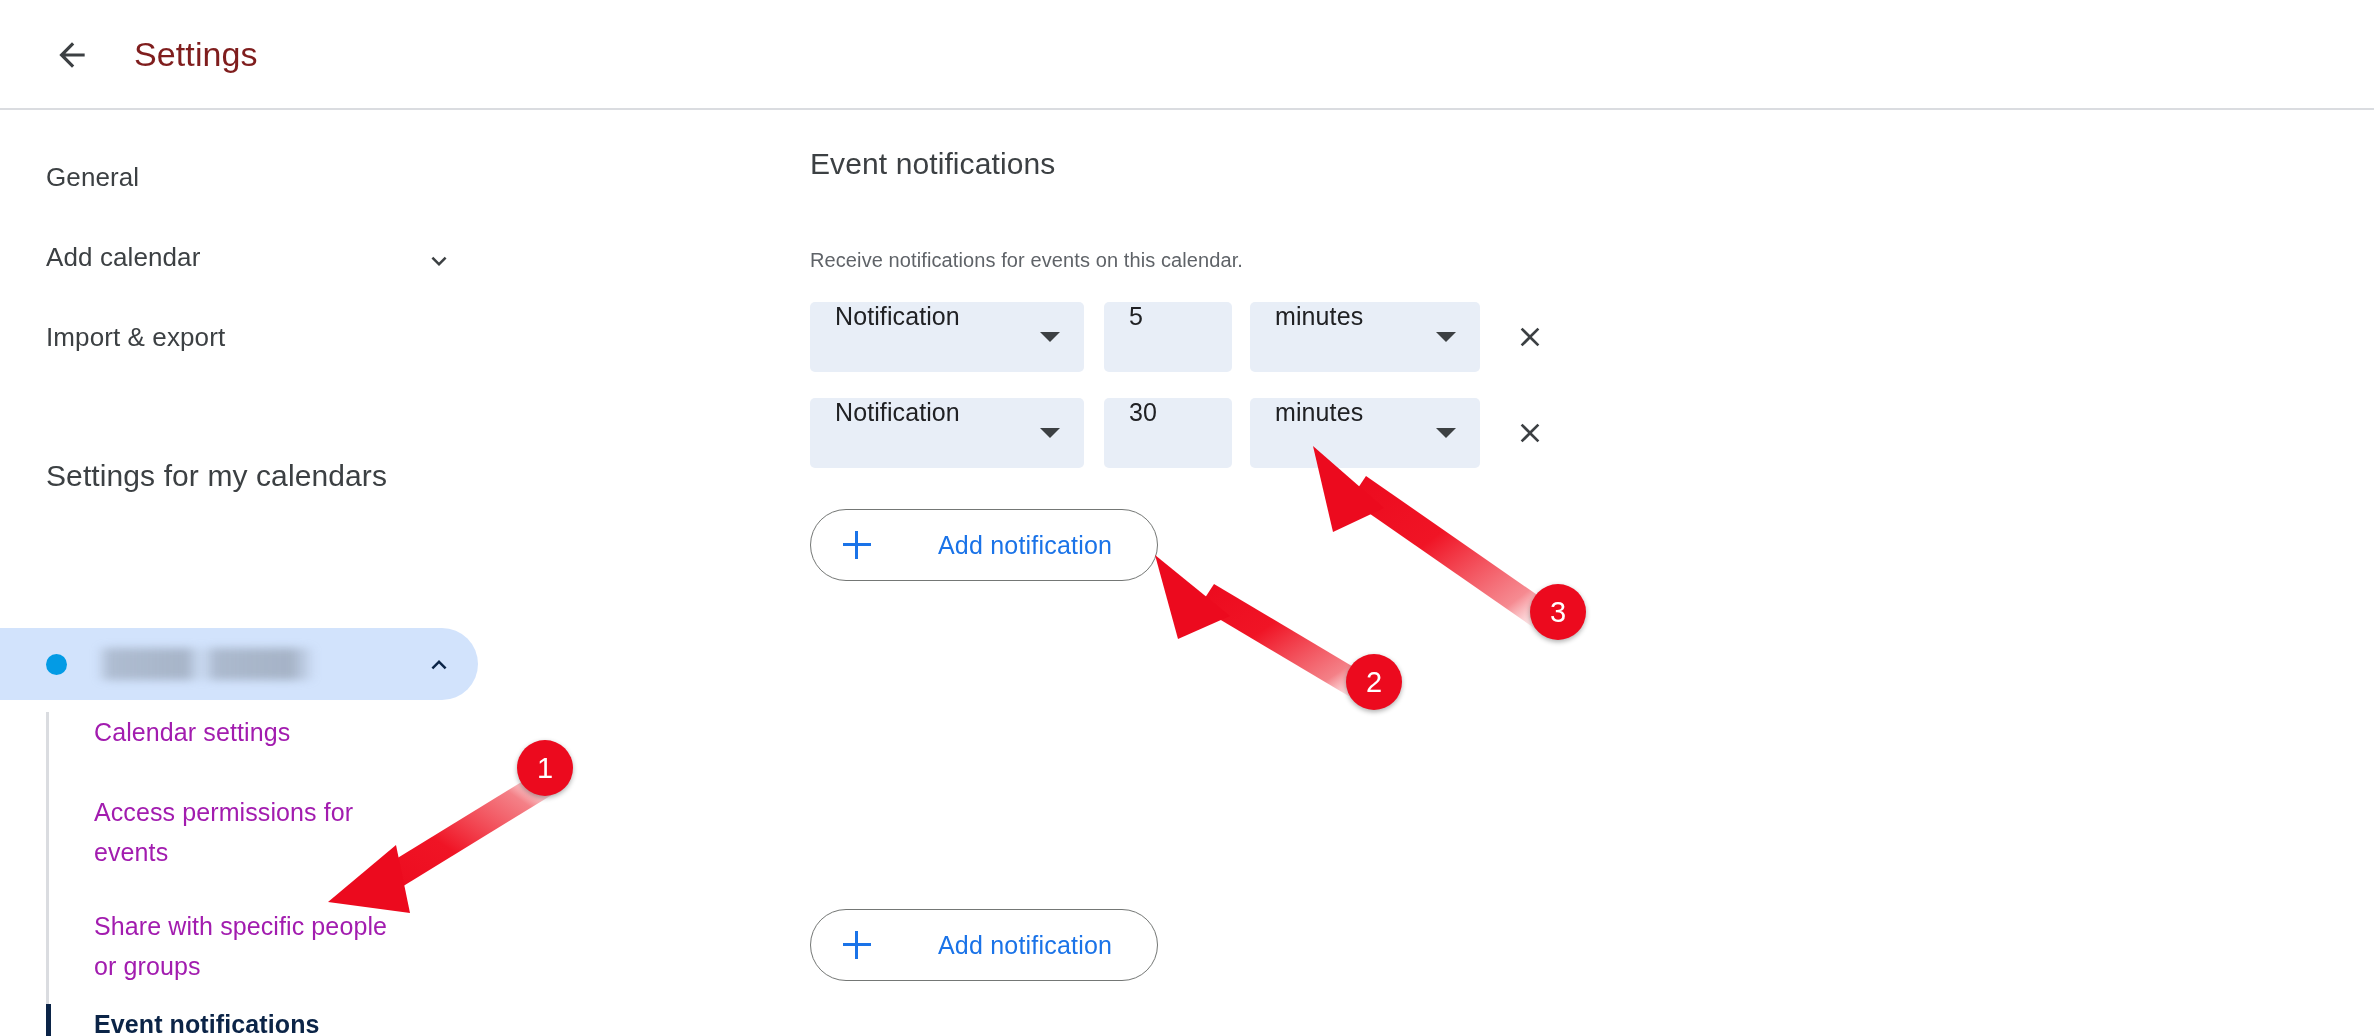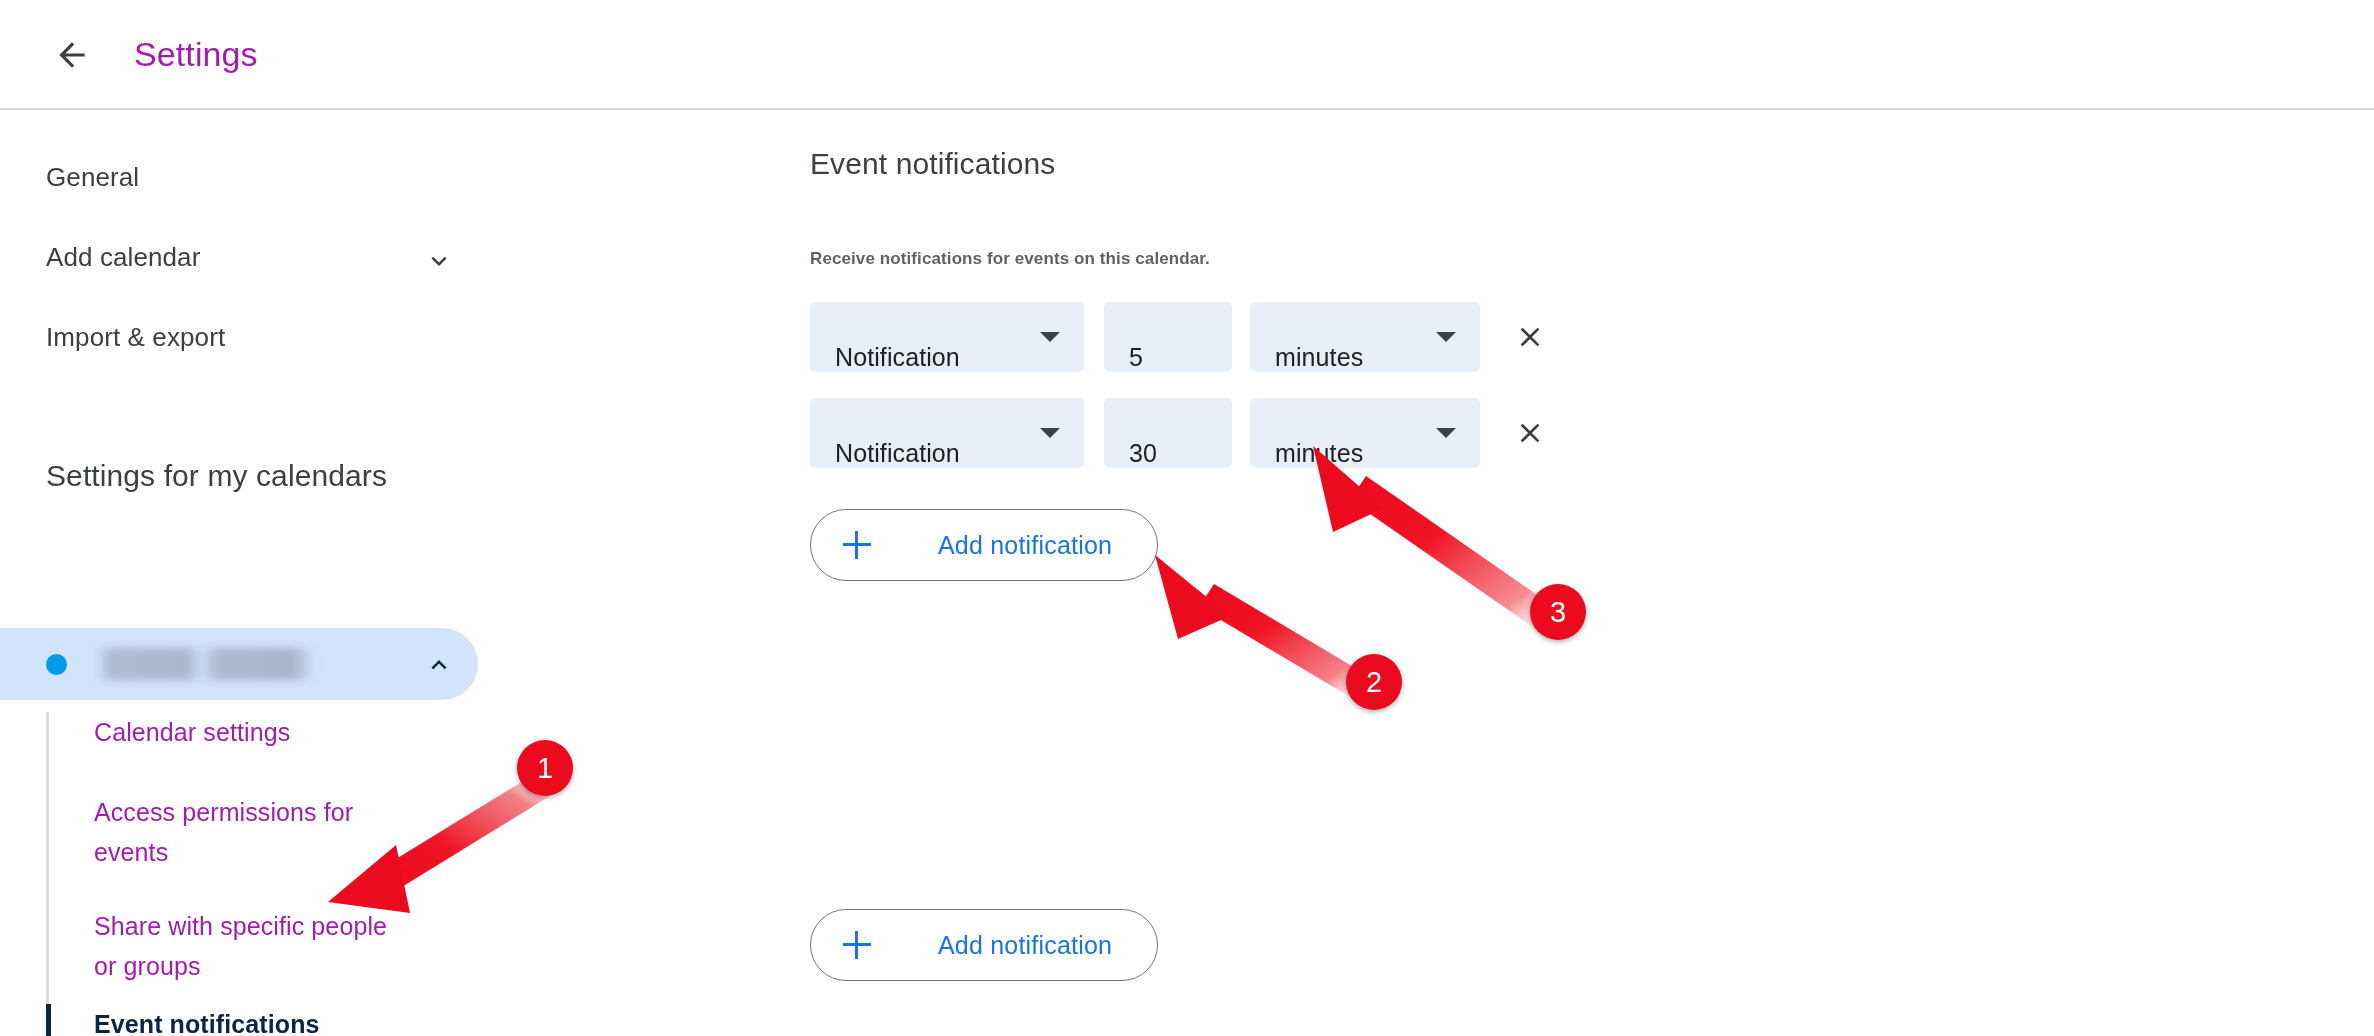--- a/index.html
+++ b/index.html
@@ -36,21 +36,21 @@
     display: flex; align-items: center; justify-content: center;
     cursor: pointer;
   }
   .back-btn svg { display: block; }
   .app-title {
     position: absolute;
     left: 134px; top: 50%;
     transform: translateY(-50%);
     font-size: 34px;
     font-weight: 400;
-    color: #a21caf;
+    color: #7f1d1d;
     letter-spacing: 0.1px;
     white-space: nowrap;
     text-align: center;
   }
 
   
   .sidebar {
     position: absolute;
     left: 0; top: 112px;
     width: 810px;
@@ -170,37 +170,37 @@
   .sec-h {
     position: absolute;
     font-size: 30px;
     font-weight: 400;
     color: #3c4043;
     letter-spacing: 0.1px;
     white-space: nowrap;
   }
   .sec-d {
     position: absolute;
-    font-size: 17px;
-    font-weight: 700;
+    font-size: 20px;
+    font-weight: 400;
     color: #5f6368;
     letter-spacing: 0.1px;
     white-space: nowrap;
   }
 
   
   .notif-row { position: absolute; left: 0; height: 70px; }
   .chip {
     position: absolute;
     top: 0;
     height: 70px;
     background: #e8eef7;
     border-radius: 5px;
     display: flex;
-    align-items: flex-end;
+    align-items: flex-start;
     cursor: pointer;
   }
   .chip-type  { left: 0px;   width: 274px; }
   .chip-num   { left: 294px; width: 128px; }
   .chip-unit  { left: 440px; width: 230px; }
   .chip-label {
     font-size: 25px;
     color: #202124;
     letter-spacing: 0.1px;
     white-space: nowrap;

